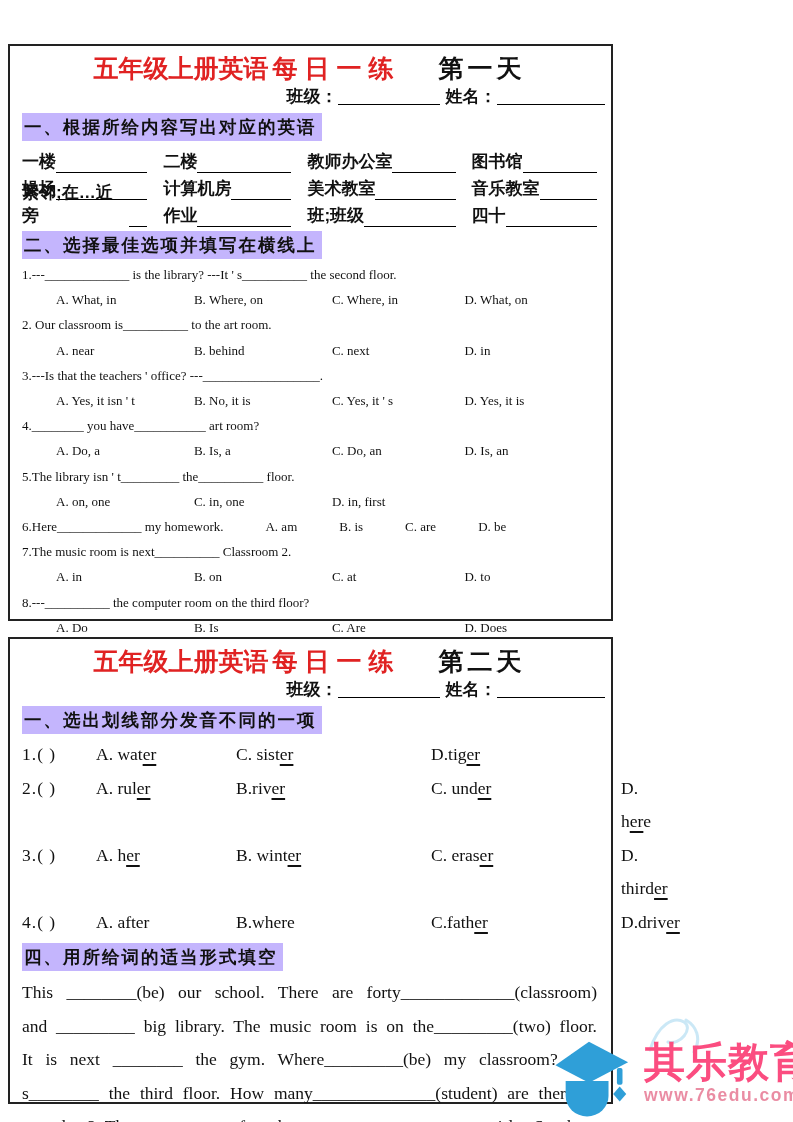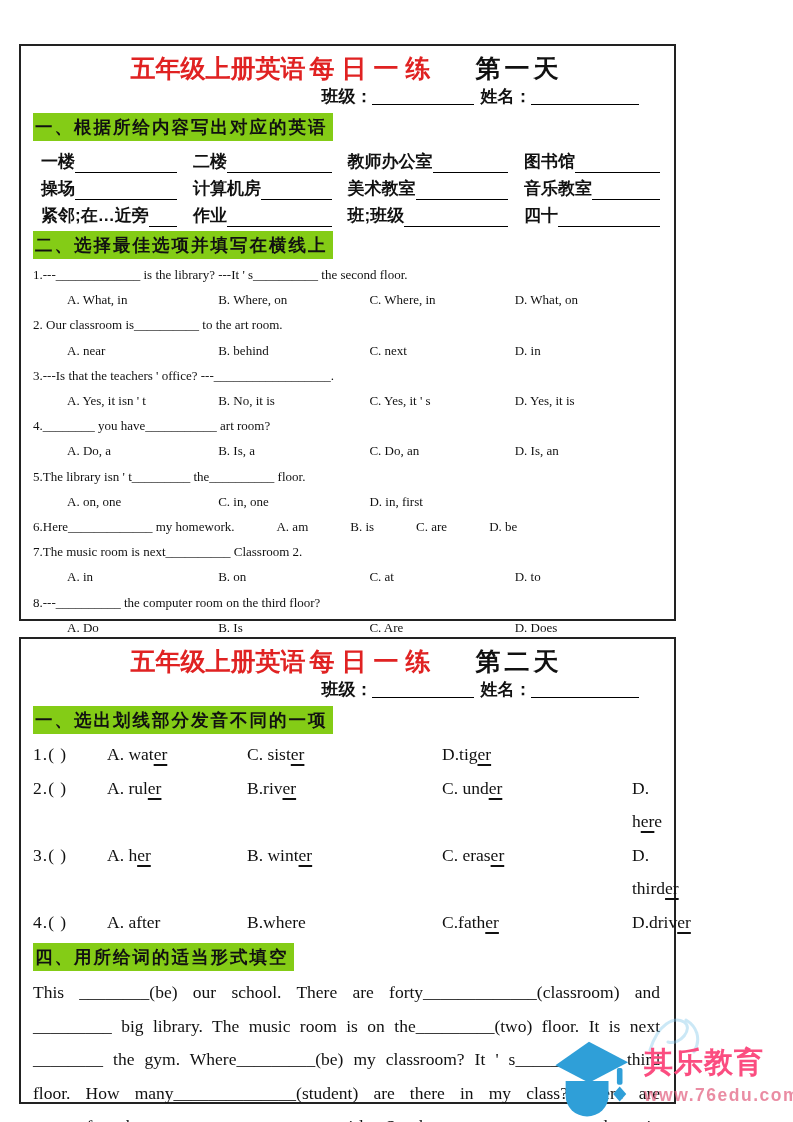--- a/index.html
+++ b/index.html
@@ -1,46 +1,46 @@
 <!DOCTYPE html>
 <html><head>
 <meta charset="utf-8">
 <style>
   html,body{margin:0;padding:0;background:#fff;}
   body{width:793px;height:1122px;position:relative;font-family:"Liberation Serif","DejaVu Serif",serif;color:#111;overflow:hidden;}
-  .page{position:absolute;left:19px;width:657px;border:2px solid #222;box-sizing:border-box;background:#fff;padding:6px 14px 4px 12px;}
+  .page{position:absolute;left:8px;width:605px;border:2px solid #222;box-sizing:border-box;background:#fff;padding:6px 14px 4px 12px;}
   #page-1{top:44px;height:577px;}
   #page-2{top:637px;height:467px;}
   .title-row{text-align:center;font-size:25px;font-weight:700;line-height:32px;white-space:nowrap;font-family:"Liberation Sans",sans-serif;}
   .title-red{color:#e02222;}
   .title-red.spread{letter-spacing:7px;margin-left:4px;}
   .title-day{color:#111;margin-left:38px;letter-spacing:4px;}
   .fields-row{margin-left:46%;font-size:17px;font-weight:700;line-height:26px;font-family:"Liberation Sans",sans-serif;white-space:nowrap;}
   .blankline{display:inline-block;border-bottom:1.6px solid #000;height:1em;vertical-align:-3px;}
   .blank-class{width:102px;margin-right:6px;}
   .blank-name{width:108px;}
-  .sec-heading{display:inline-block;background:#84cc16;font-size:17.5px;font-weight:700;padding:2px 5px 2px 2px;margin:3px 0 3px 0;font-family:"Liberation Sans",sans-serif;letter-spacing:2px;}
-  .vocab-grid{display:grid;grid-template-columns:1fr 1.02fr 1.18fr 1fr;column-gap:16px;margin:2px 0 1px 8px;}
+  .sec-heading{display:inline-block;background:#c4b5fd;font-size:17.5px;font-weight:700;padding:2px 5px 2px 2px;margin:3px 0 3px 0;font-family:"Liberation Sans",sans-serif;letter-spacing:2px;}
+  .vocab-grid{display:grid;grid-template-columns:1fr 1.02fr 1.18fr 1fr;column-gap:16px;margin:2px 0 1px 0;}
   .vocab-cell{display:flex;align-items:flex-end;height:27px;font-size:17px;font-weight:700;font-family:"Liberation Sans",sans-serif;}
   .vocab-cell .vline{flex:1;border-bottom:1.6px solid #000;height:14px;min-width:18px;}
   .questions{font-size:13px;line-height:25.2px;}
   .question{margin:0;}
   .q-opts{display:grid;grid-template-columns:25.5% 25.5% 24.5% 18%;padding-left:34px;}
   .q-opts-inline{display:none;}
   .question.inline .q-opts-inline{display:inline;}
   .question.inline .q-opts-inline .opt{margin-left:42px;}
   .ph-row{display:flex;font-size:17.5px;line-height:33px;margin:1px 0;}
   .ph-num{width:74px;flex:none;letter-spacing:1px;}
   .ph-opts{flex:1;display:grid;grid-template-columns:140px 195px 190px 1fr;}
   .u{text-decoration:underline;text-decoration-thickness:2px;text-underline-offset:4px;}
   .fill-para{font-size:17.5px;line-height:33.6px;text-align:justify;word-spacing:4px;margin-top:2px;}
   .watermark{position:absolute;left:548px;top:1018px;width:245px;height:104px;z-index:5;}
   .wm-cap{position:absolute;left:6px;top:22px;width:96px;height:82px;}
   .wm-text{position:absolute;left:96px;top:22px;width:150px;text-align:left;font-family:"Liberation Sans",sans-serif;}
-  .wm-brand{font-size:29px;font-weight:800;color:#fb4d80;letter-spacing:1px;line-height:44px;white-space:nowrap;}
+  .wm-brand{font-size:41px;font-weight:800;color:#fb4d80;letter-spacing:1px;line-height:44px;white-space:nowrap;}
   .wm-url{font-size:17.5px;font-weight:700;color:rgba(226,95,128,0.72);letter-spacing:1.5px;line-height:22px;white-space:nowrap;}
   .wm-scribble{position:absolute;left:92px;top:-6px;width:70px;height:46px;opacity:.4;}
 </style>
 </head>
 <body>
 
 <div class="page" id="page-1">
   <div class="title-row">
     <span class="title-red">五年级上册英语</span><span class="title-red spread">每日一练</span><span class="title-day">第一天</span>
   </div>

